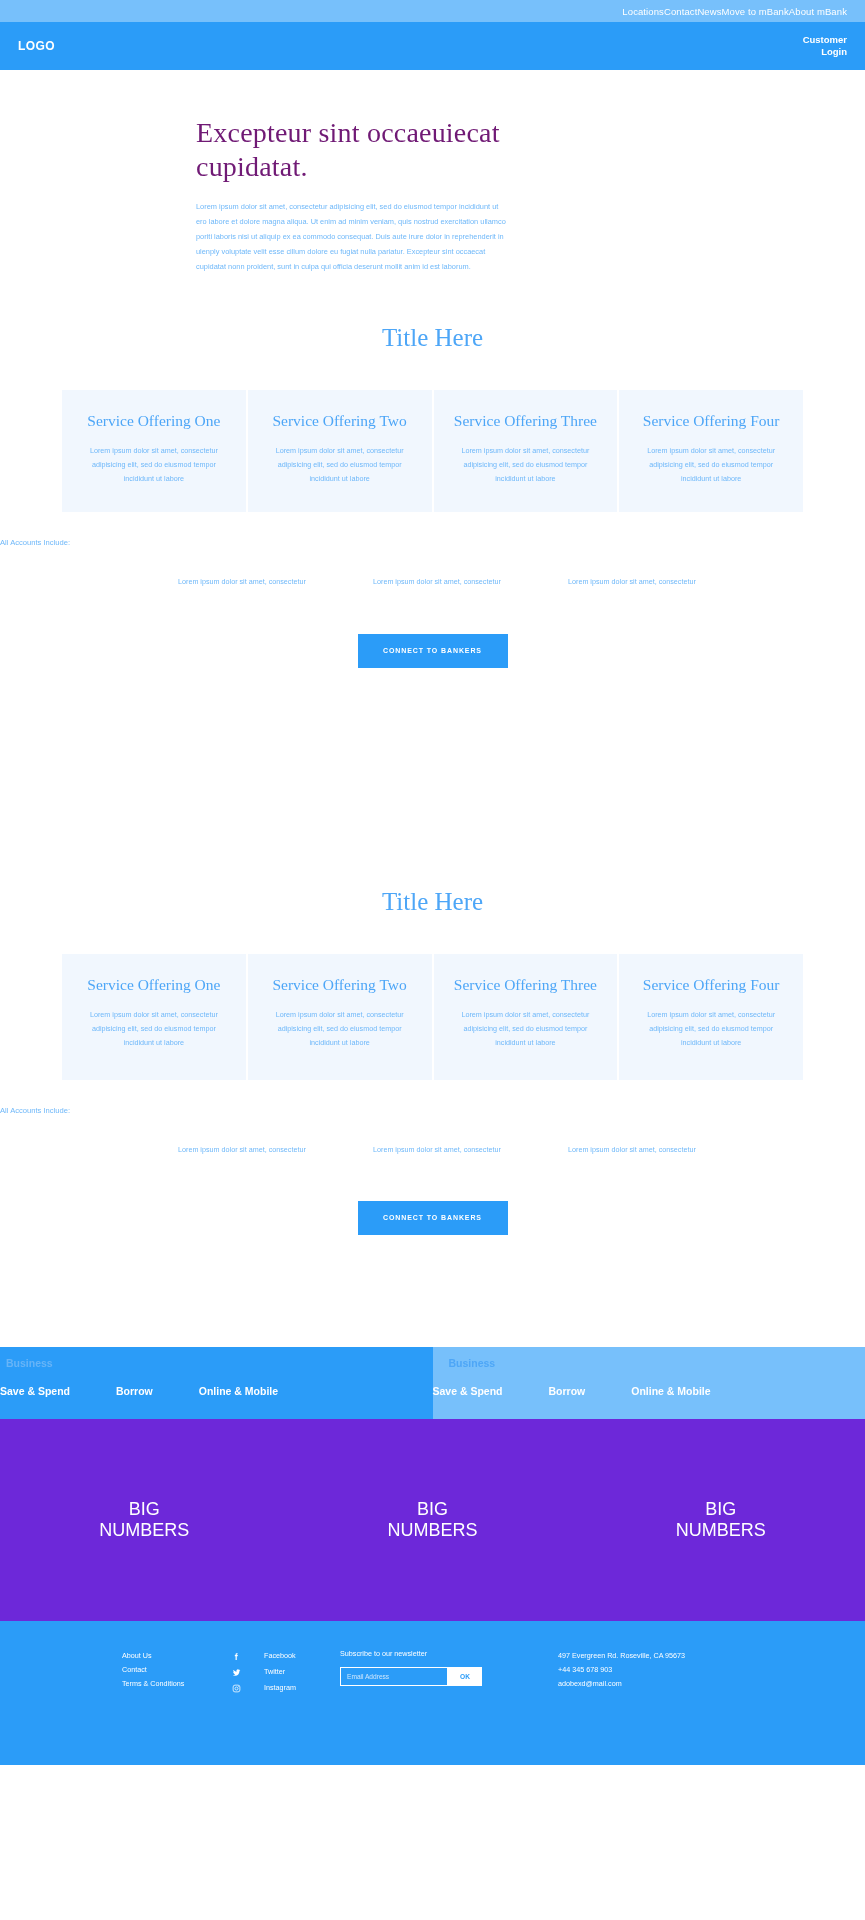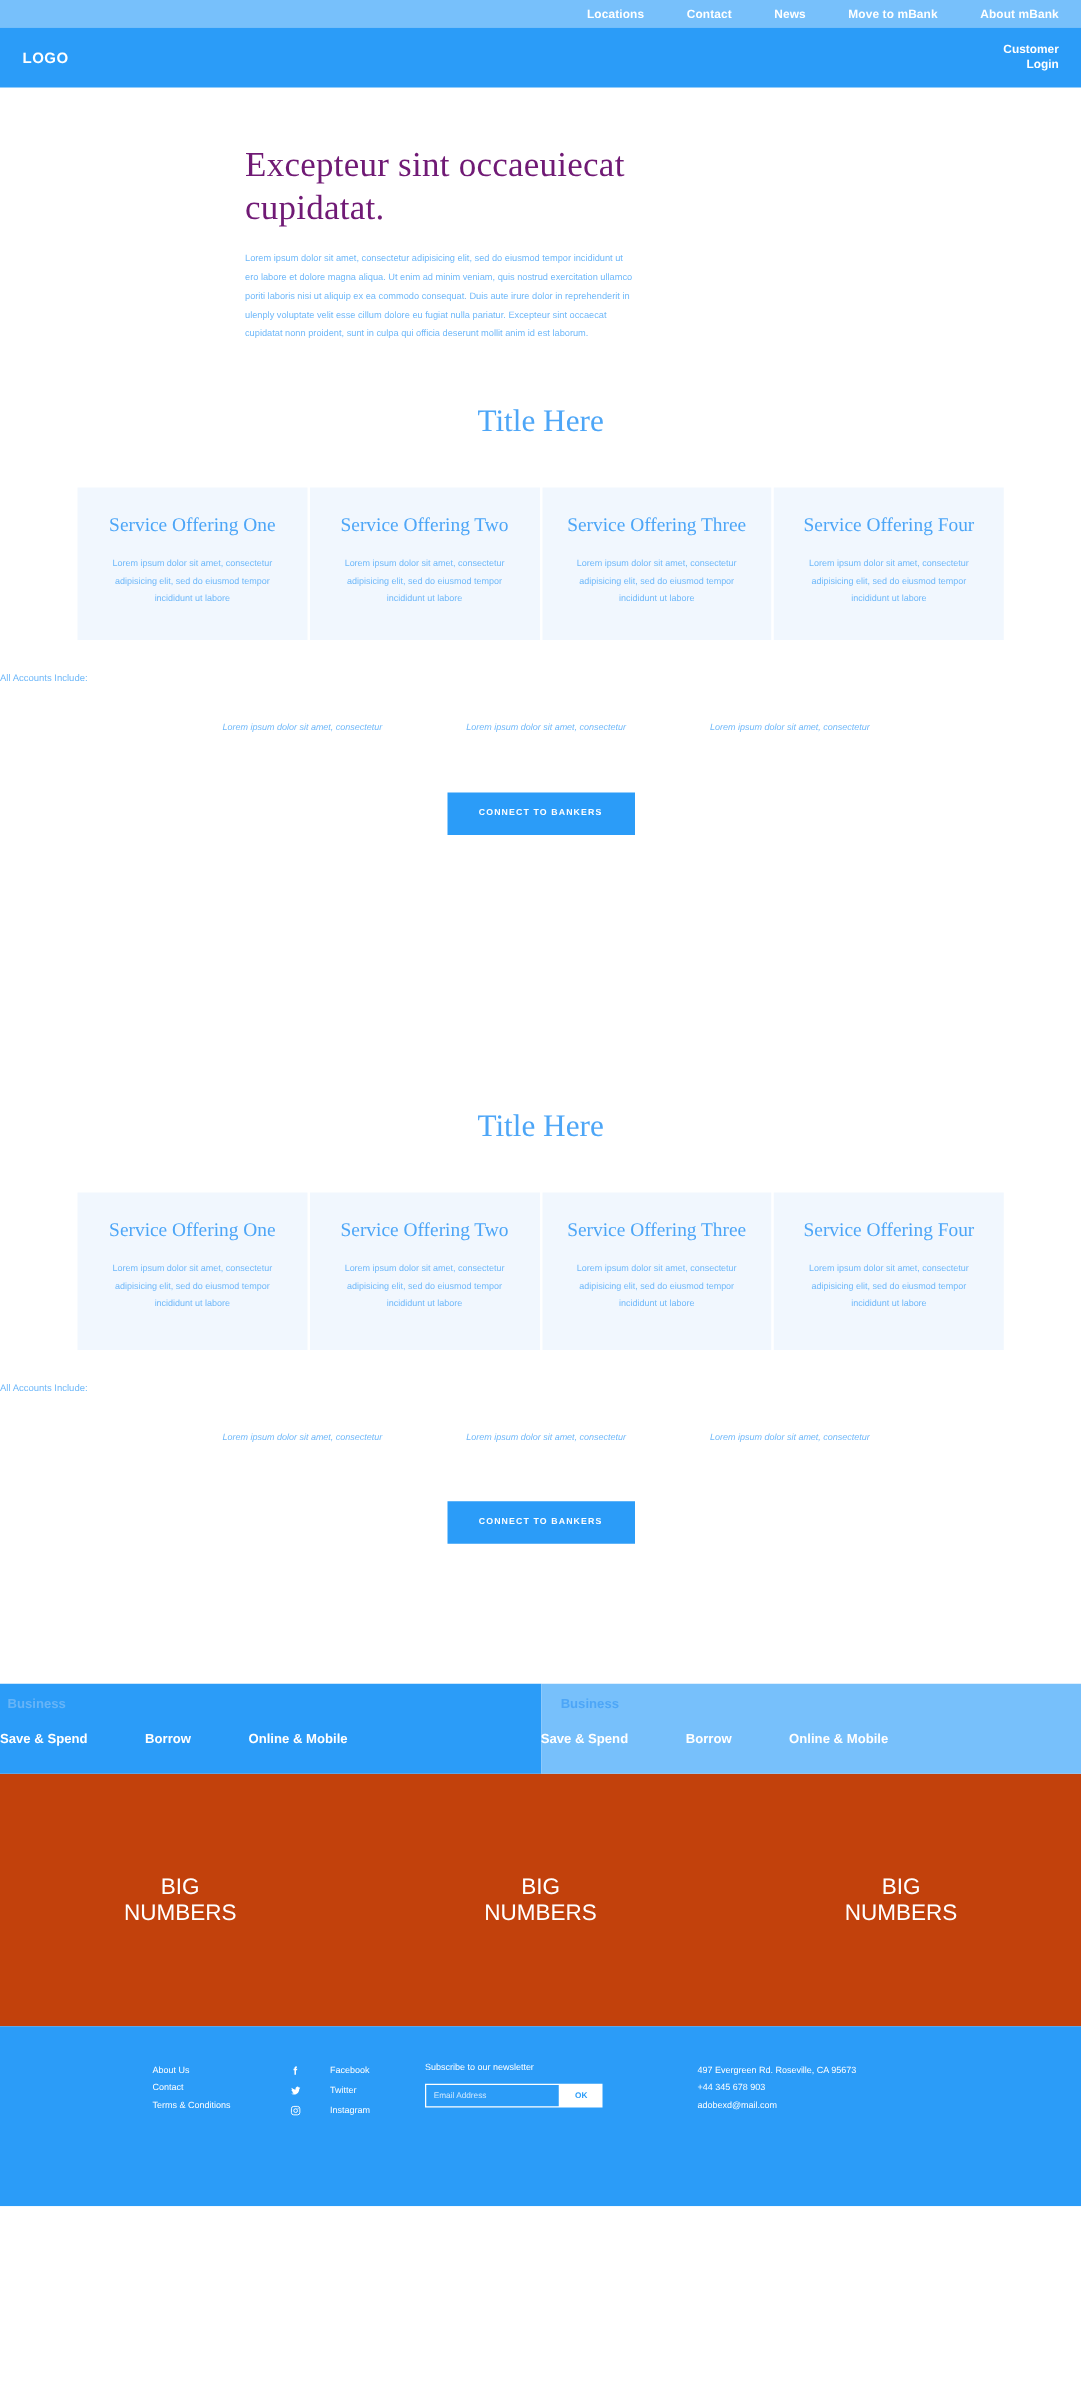--- a/index.html
+++ b/index.html
@@ -17,23 +17,22 @@
     background: #77c0fb;
     height: 22px;
     display: flex;
     align-items: center;
     justify-content: flex-end;
     padding-right: 18px;
   }
   .utility-bar a {
     color: #ffffff;
     font-size: 9.5px;
-    font-weight: bold;
+    font-weight: normal;
     text-decoration: none;
-    margin-left: 34px;
     letter-spacing: .1px;
     white-space: nowrap;
   }
 
   
   .masthead {
     background: #2b9cf8;
     height: 48px;
     display: flex;
     align-items: center;
@@ -124,21 +123,20 @@
   .feature-cols {
     display: flex;
     margin: 28px 140px 0 140px;
   }
   .feature-col {
     flex: 1;
     font-size: 7.2px;
     line-height: 2.0;
     color: #6fb8f9;
     padding-left: 38px;
-    font-style: italic;
   }
 
   
   .cta-wrap { text-align: center; margin-top: 44px; }
   .cta-button {
     display: inline-block;
     background: #2b9cf8;
     color: #ffffff;
     font-size: 7px;
     font-weight: bold;
@@ -181,21 +179,21 @@
   .panel-links a {
     color: #ffffff;
     font-size: 10.5px;
     font-weight: bold;
     text-decoration: none;
     white-space: nowrap;
   }
 
   
   .bignumbers {
-    background: #c2410c;
+    background: #6d28d9;
     height: 202px;
     display: flex;
     align-items: center;
   }
   .bignumber {
     flex: 1;
     text-align: center;
     color: #ffffff;
     font-size: 18px;
     line-height: 1.2;

